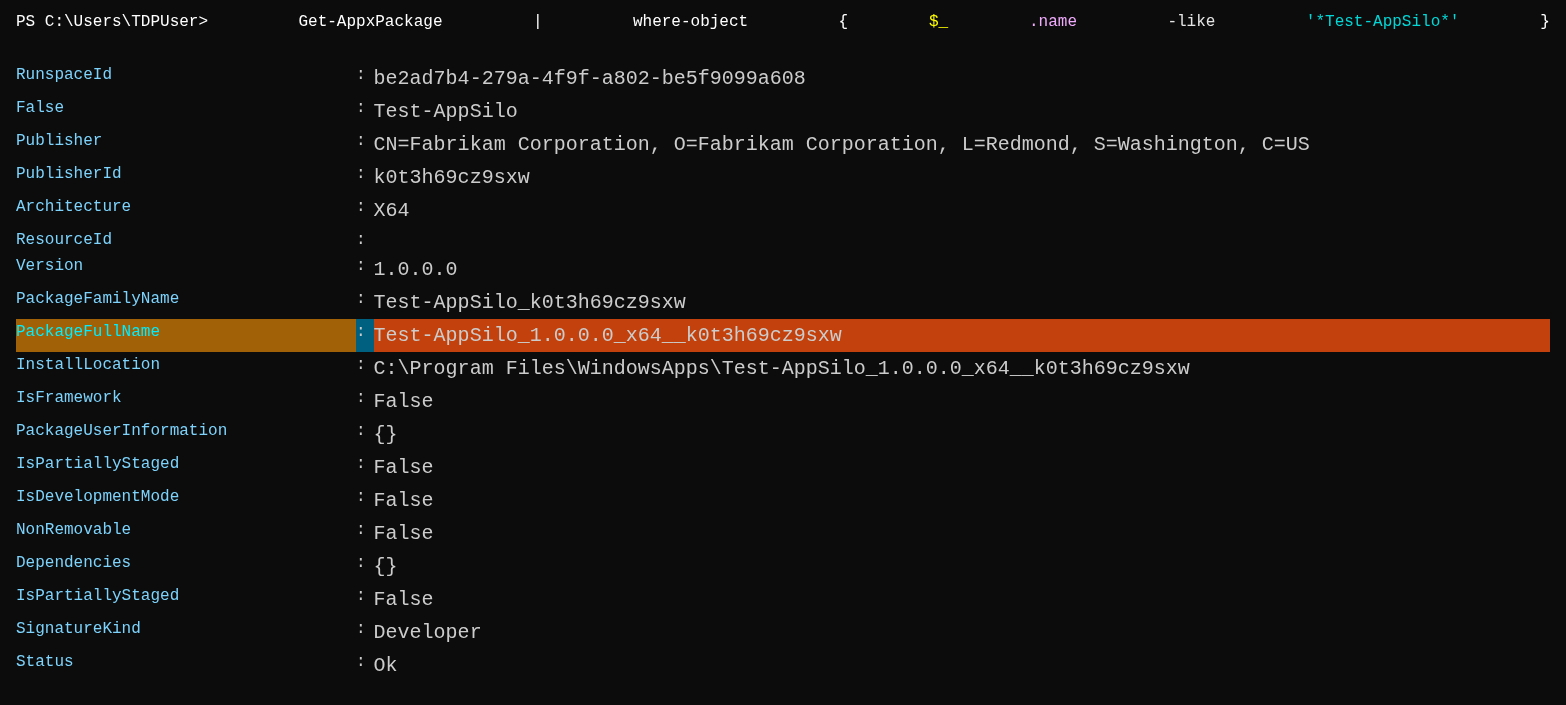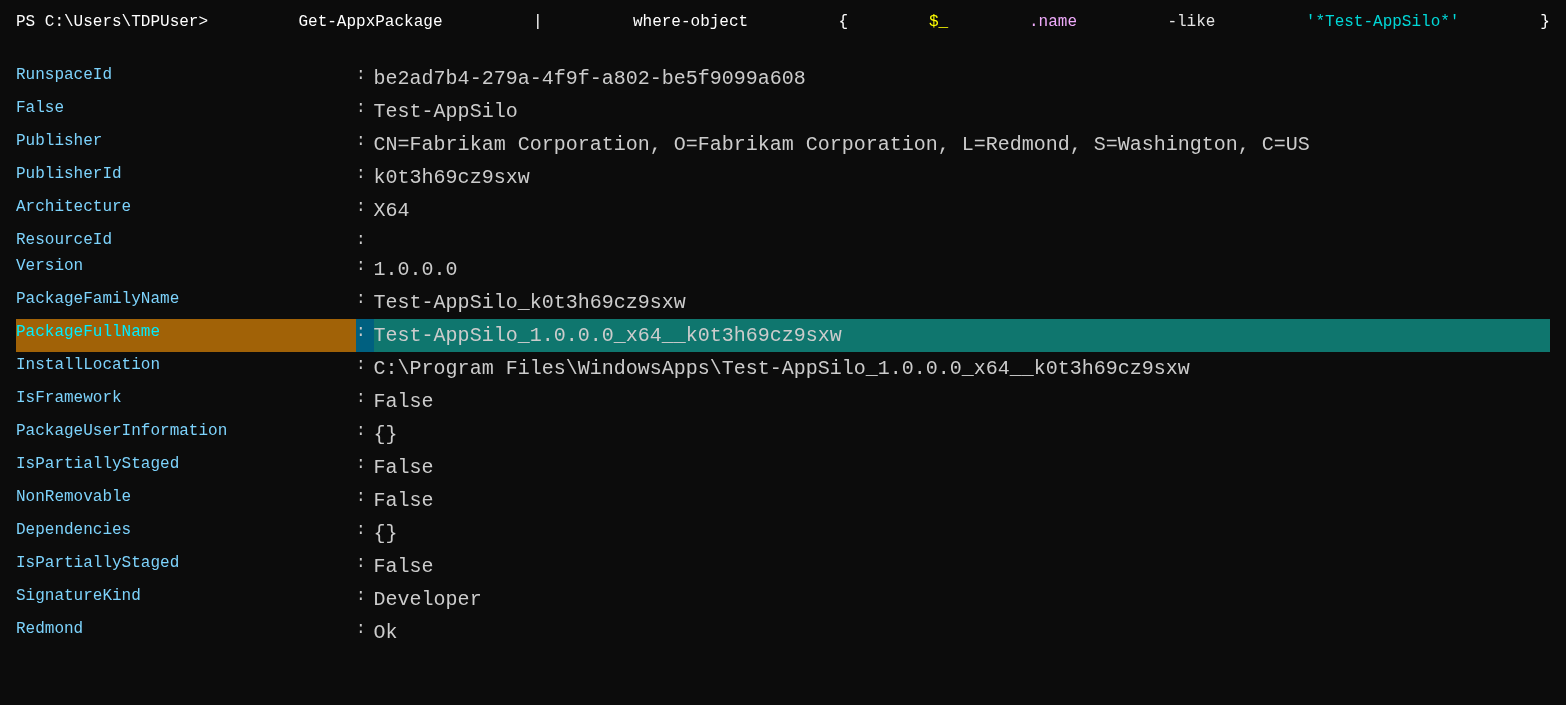--- a/index.html
+++ b/index.html
@@ -91,21 +91,21 @@
 
     .highlighted-row .key-col {
       background-color: #a16207;
       color: #00eeff;
     }
     .highlighted-row .sep-col {
       background-color: #006080;
       color: #cccccc;
     }
     .highlighted-row .val-col {
-      background-color: #0f766e;
+      background-color: #c2410c;
       color: #cccccc;
     }
   </style>
 </head>
 <body>
 
 <div class="terminal">
 
   <div class="cmd-line">
     <span class="ps-prompt">PS C:\Users\TDPUser&gt; </span>
@@ -181,40 +181,45 @@
           <td class="key-col">PackageUserInformation</td>
           <td class="sep-col">:</td>
           <td class="val-col">{}</td>
         </tr>
         <tr>
           <td class="key-col">IsPartiallyStaged</td>
           <td class="sep-col">:</td>
           <td class="val-col">False</td>
         </tr>
         <tr>
+          <td class="key-col">IsDevelopmentMode</td>
+          <td class="sep-col">:</td>
+          <td class="val-col">False</td>
+        </tr>
+        <tr>
           <td class="key-col">NonRemovable</td>
           <td class="sep-col">:</td>
           <td class="val-col">False</td>
         </tr>
         <tr>
           <td class="key-col">Dependencies</td>
           <td class="sep-col">:</td>
           <td class="val-col">{}</td>
         </tr>
         <tr>
           <td class="key-col">IsPartiallyStaged</td>
           <td class="sep-col">:</td>
           <td class="val-col">False</td>
         </tr>
         <tr>
           <td class="key-col">SignatureKind</td>
           <td class="sep-col">:</td>
           <td class="val-col">Developer</td>
         </tr>
         <tr>
-          <td class="key-col">Redmond</td>
+          <td class="key-col">Status</td>
           <td class="sep-col">:</td>
           <td class="val-col">Ok</td>
         </tr>
       </tbody>
   </table>
 
 </div>
 
 </body></html>

